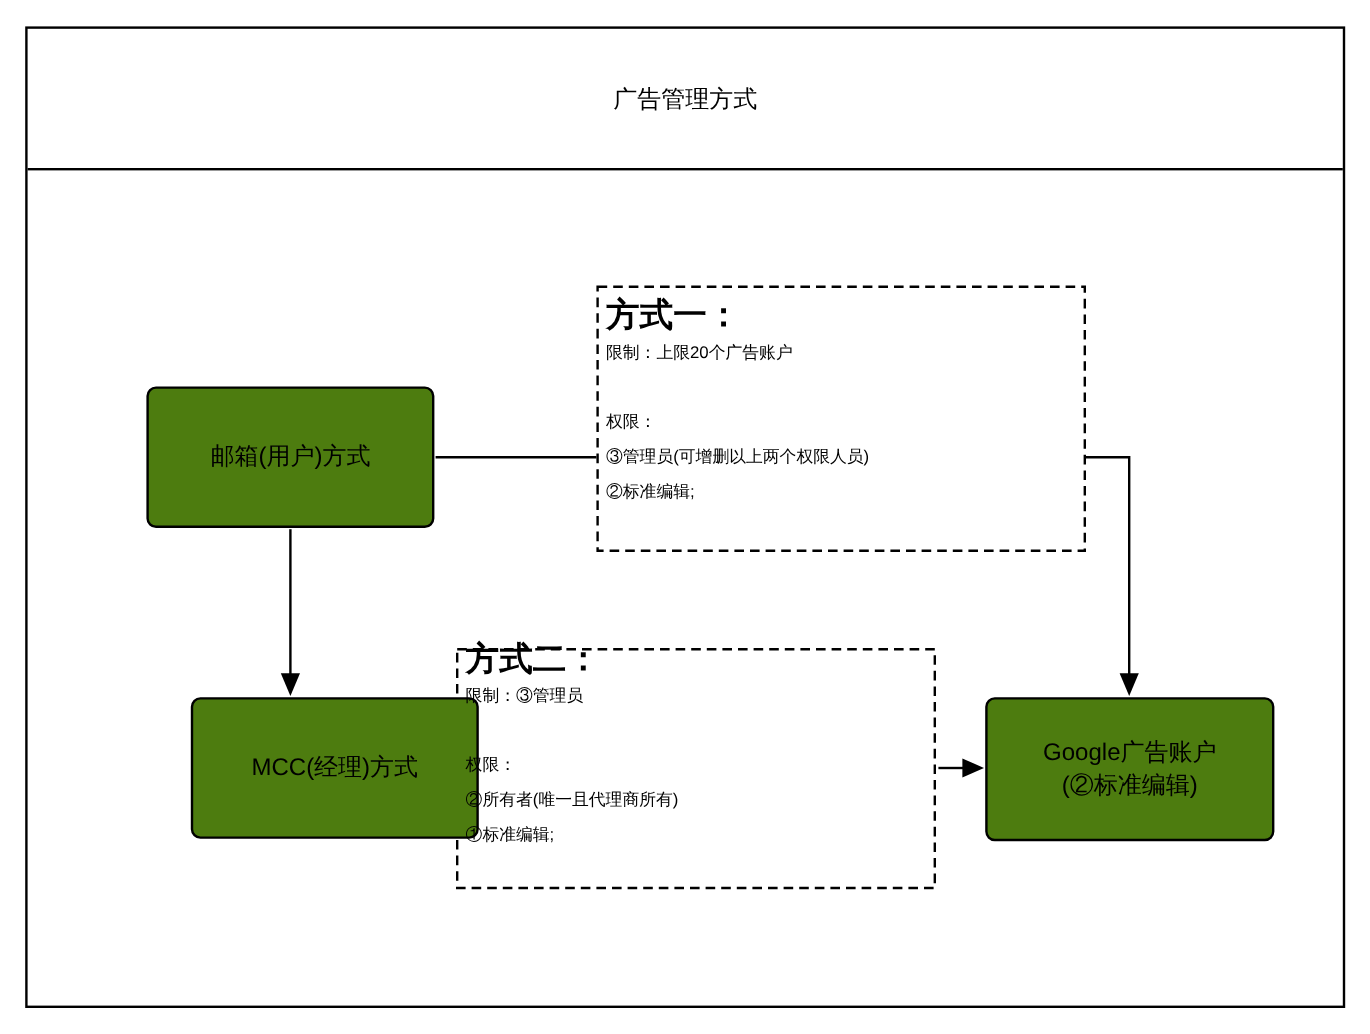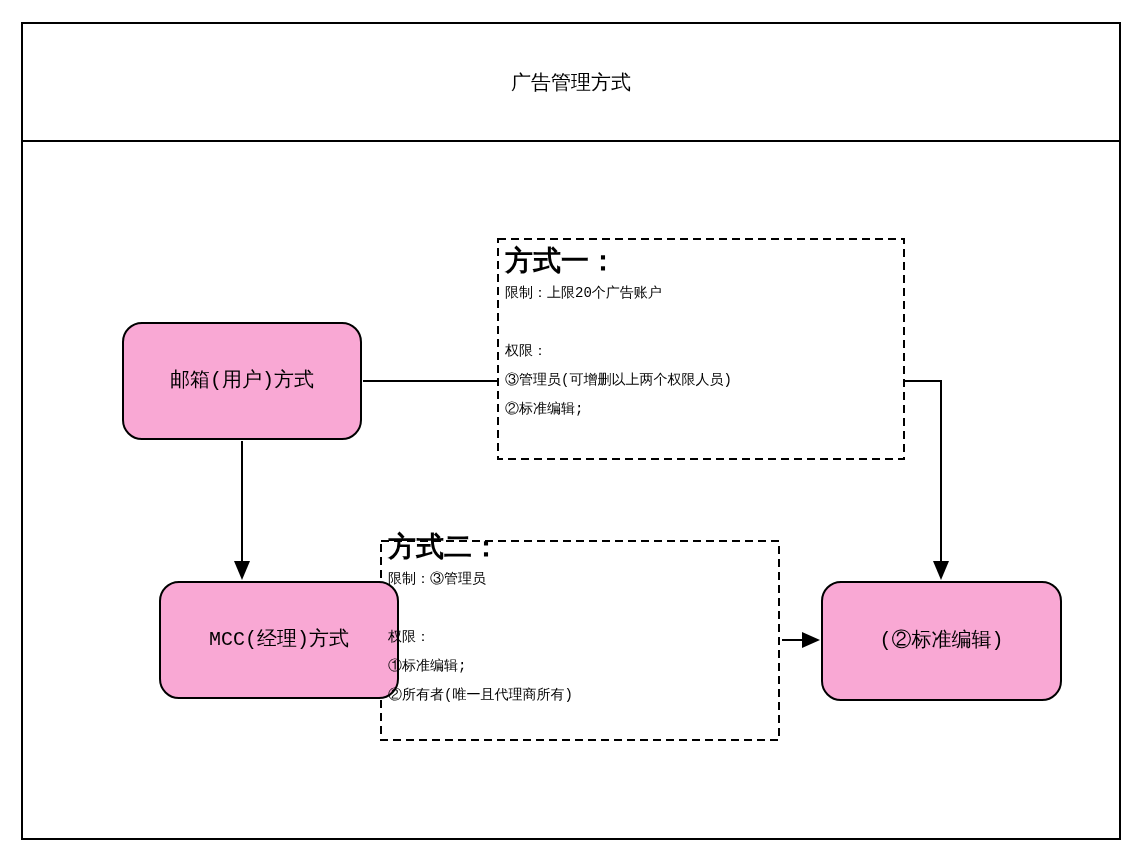--- a/index.html
+++ b/index.html
@@ -1,21 +1,21 @@
 <!DOCTYPE html>
 <html><head>
 <meta charset="utf-8">
 <style>
   html, body { margin: 0; padding: 0; background: #ffffff; }
   .canvas {
     position: relative;
     width: 1142px;
     height: 862px;
     background: #ffffff;
-    font-family: Liberation Mono, monospace;
+    font-family: Liberation Sans, sans-serif;
     color: #000000;
   }
   .frame {
     position: absolute;
     left: 21px; top: 22px;
     width: 1100px; height: 818px;
     border: 2px solid #000000;
     box-sizing: border-box;
   }
   .title-band {
@@ -30,22 +30,22 @@
     font-size: 20px;
   }
   svg.overlay {
     position: absolute;
     left: 0; top: 0;
     width: 1142px; height: 862px;
   }
   .node {
     position: absolute;
     border: 2px solid #000000;
-    border-radius: 20px;
-    background: #f9a8d4;
+    border-radius: 8px;
+    background: #4d7c0f;
     box-sizing: border-box;
     display: flex;
     flex-direction: column;
     align-items: center;
     justify-content: center;
     font-size: 20px;
     text-align: center;
     line-height: 28px;
   }
   .node-email { left: 122px; top: 322px; width: 240px; height: 118px; }
@@ -103,34 +103,35 @@
 
   <div class="node node-email">
     <span>邮箱(用户)方式</span>
   </div>
 
   <div class="node node-mcc">
     <span>MCC(经理)方式</span>
   </div>
 
   <div class="node node-google">
+    <span>Google广告账户</span>
     <span>(②标准编辑)</span>
   </div>
 
   <div class="note-text note-method1">
     <div class="note-header">方式一：</div>
     <div class="note-line">限制：上限20个广告账户</div>
     <div class="note-line"></div>
     <div class="note-line">权限：</div>
     <div class="note-line">③管理员(可增删以上两个权限人员)</div>
     <div class="note-line">②标准编辑;</div>
   </div>
 
   <div class="note-text note-method2">
     <div class="note-header">方式二：</div>
     <div class="note-line">限制：③管理员</div>
     <div class="note-line"></div>
     <div class="note-line">权限：</div>
+    <div class="note-line">②所有者(唯一且代理商所有)</div>
     <div class="note-line">①标准编辑;</div>
-    <div class="note-line">②所有者(唯一且代理商所有)</div>
   </div>
 
 </div>
 
 </body></html>

